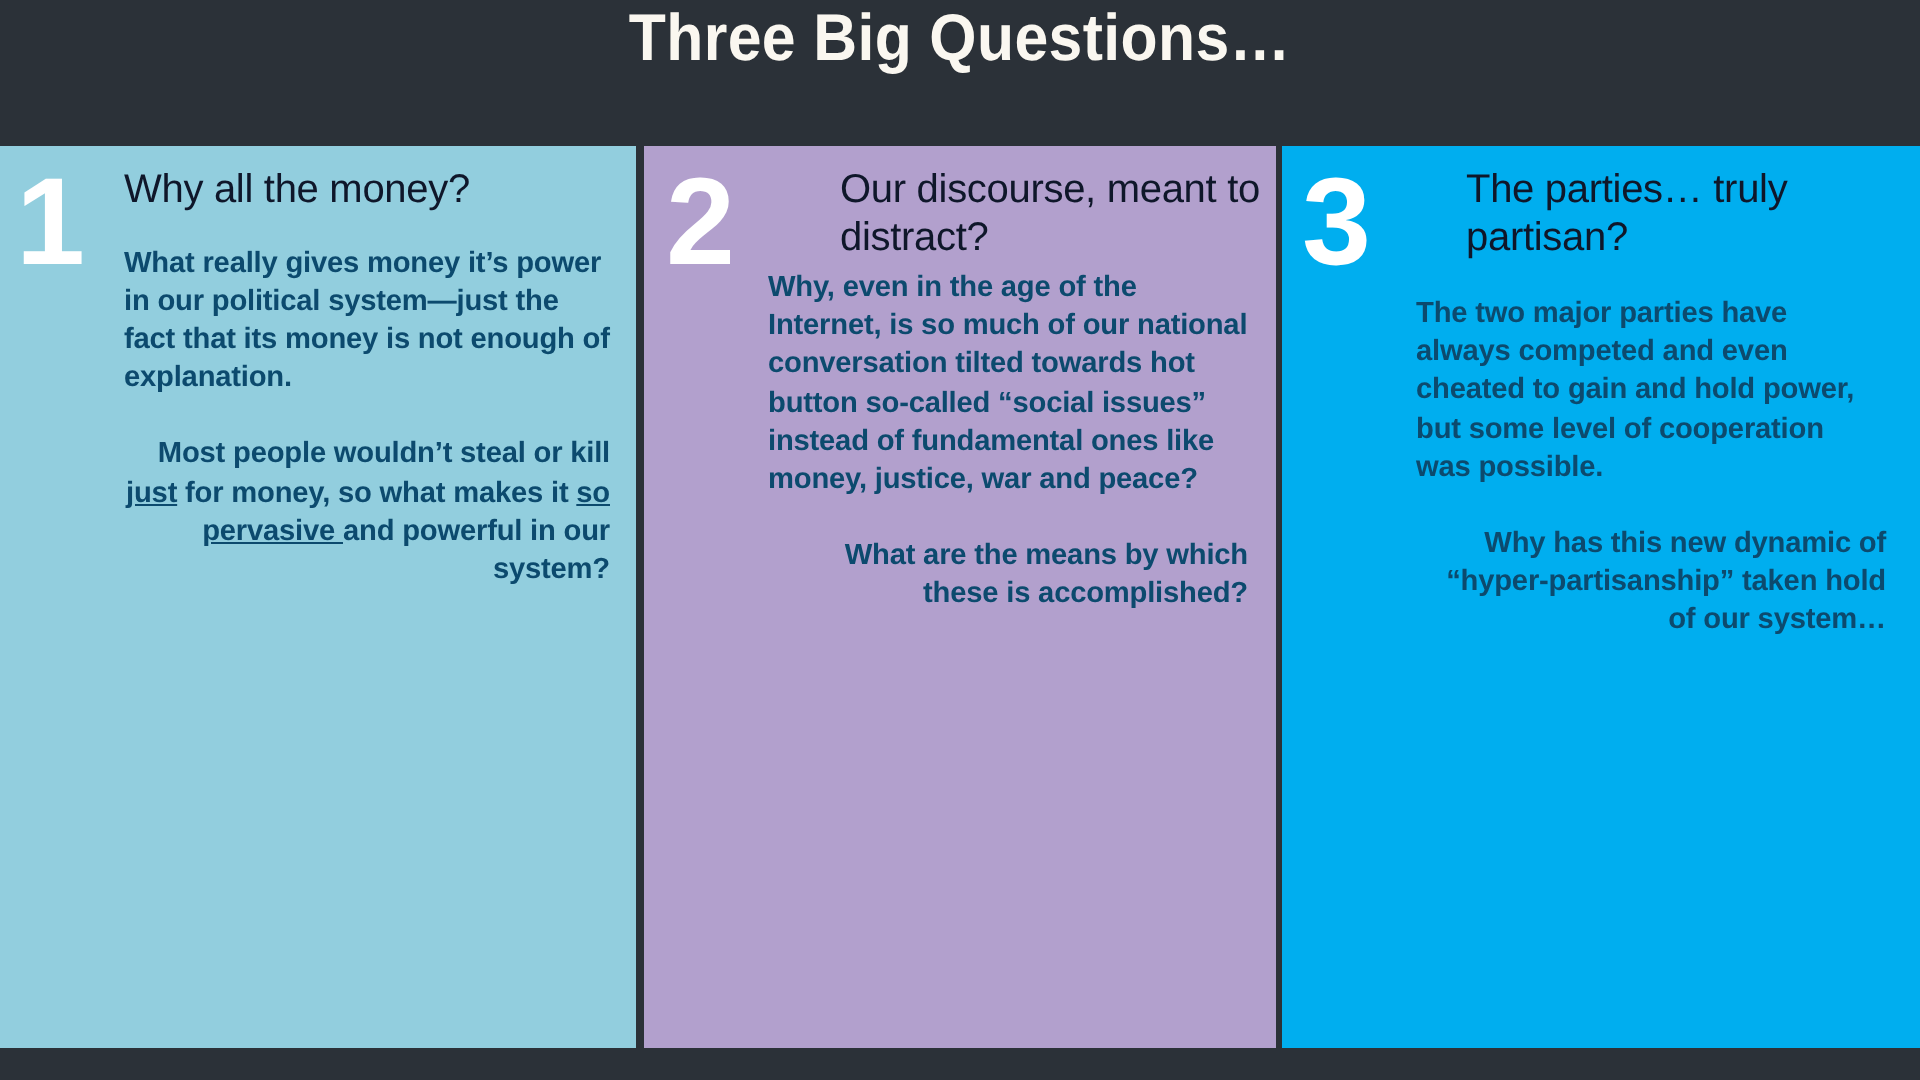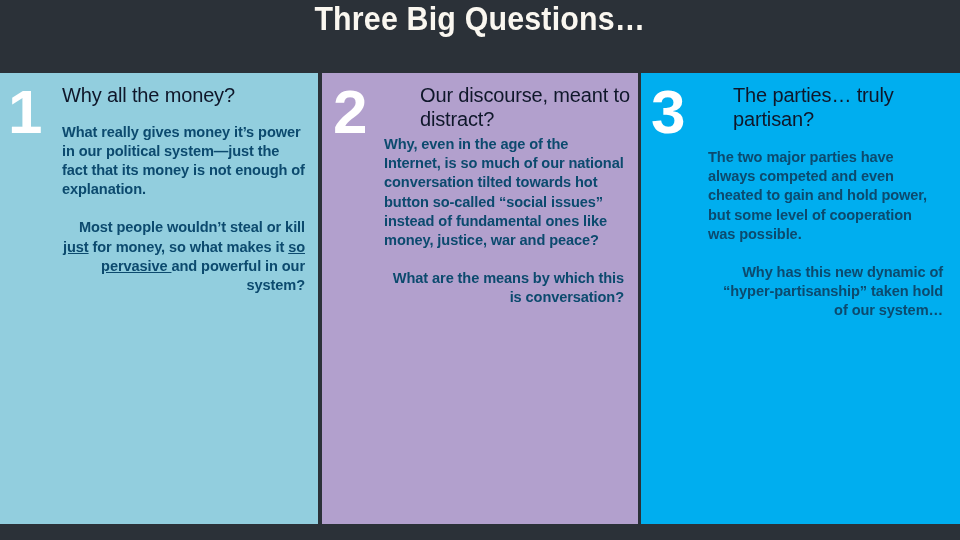--- a/index.html
+++ b/index.html
@@ -145,21 +145,21 @@
       </div>
     </div>
 
     <div class="col col-2">
       <div class="col-head">
         <span class="big-num">2</span>
         <div class="col-title">Our discourse, meant to distract?</div>
       </div>
       <div class="col-body">
         <p><span>Why, even in the age of the Internet, is so much of our national conversation tilted towards hot button so-called “social issues” instead of fundamental ones like money, justice, war and peace?</span></p>
-        <p><span>What are the means by which this is conversation?</span></p>
+        <p><span>What are the means by which these is accomplished?</span></p>
       </div>
     </div>
 
     <div class="col col-3">
       <div class="col-head">
         <span class="big-num">3</span>
         <div class="col-title">The parties… truly partisan?</div>
       </div>
       <div class="col-body">
         <p><span>The two major parties have always competed and even cheated to gain and hold power, but some level of cooperation was possible.</span></p>

